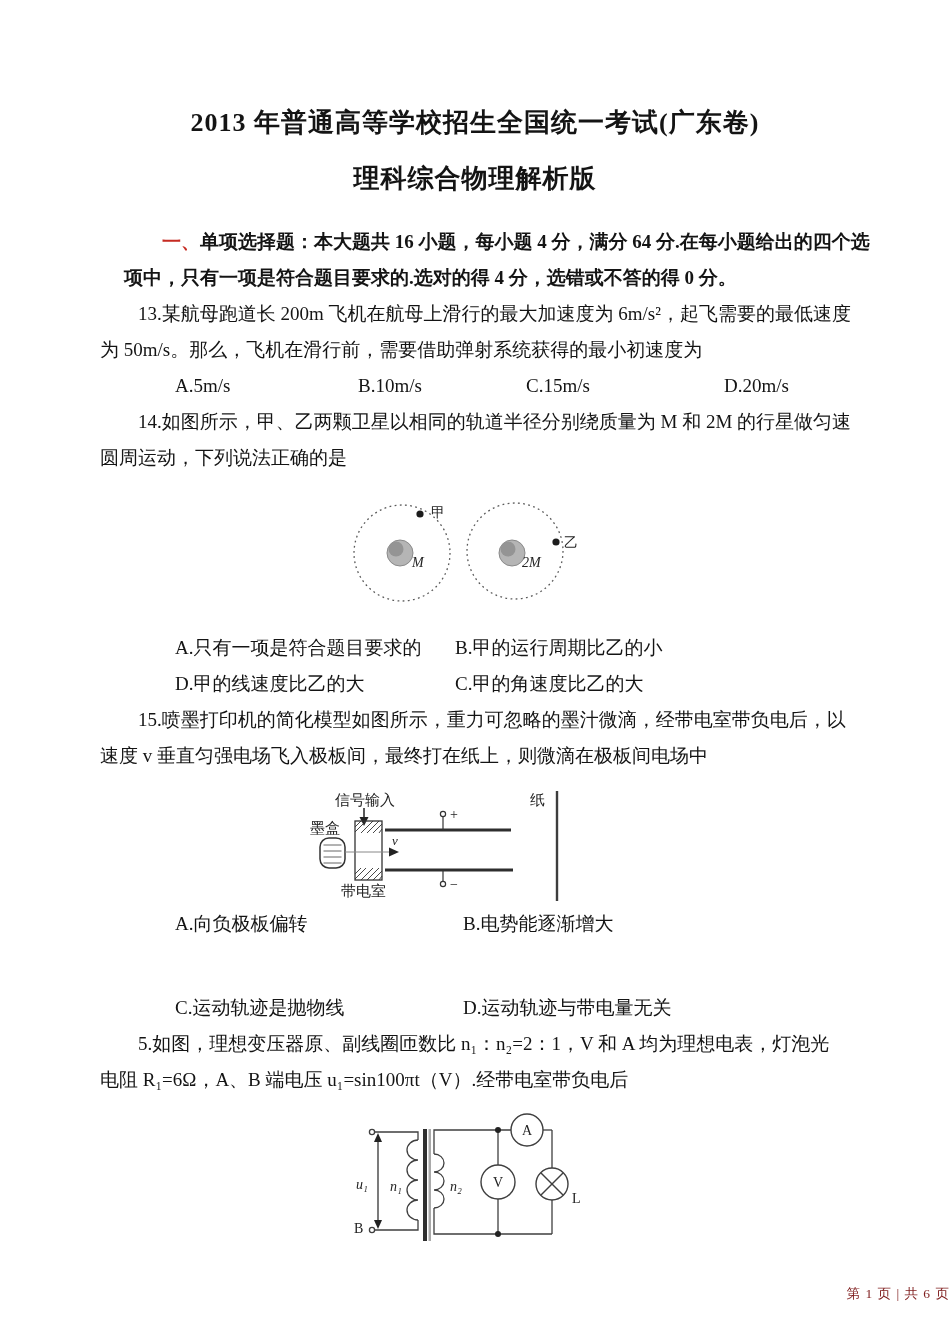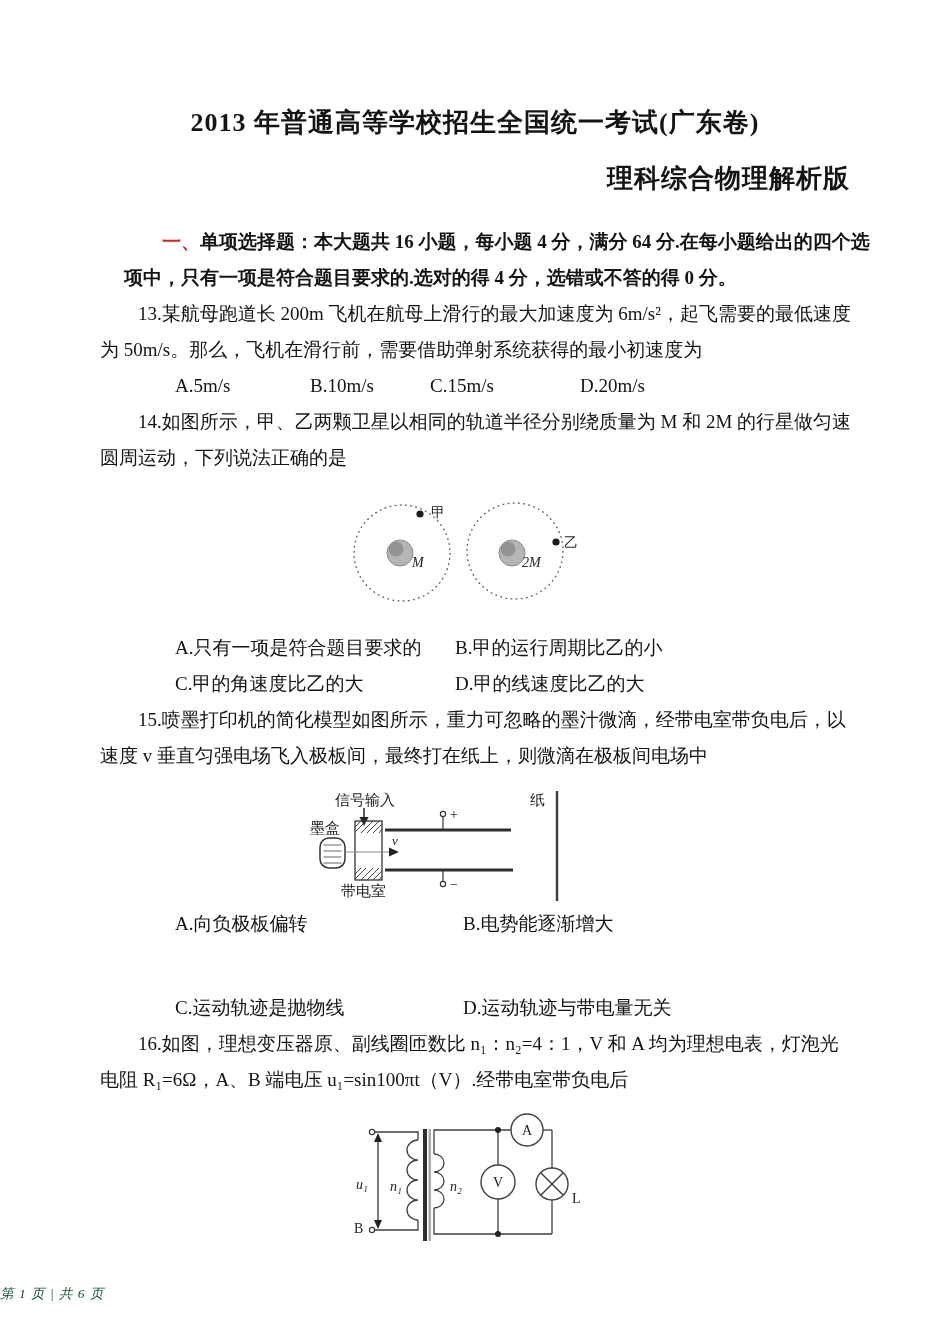--- a/index.html
+++ b/index.html
@@ -11,41 +11,41 @@
     font-family:"Liberation Serif","DejaVu Serif",serif;
     color:#141414;
     overflow:hidden;
   }
   .content { padding:106px 100px 0 100px; }
   .title {
     font-size:26px; font-weight:bold; text-align:center;
     margin:0; line-height:34px; letter-spacing:1px;
   }
   .subtitle {
-    font-size:26px; font-weight:bold; text-align:right;
+    font-size:26px; font-weight:bold; text-align:center;
     margin:22px 0 0 0; line-height:34px; letter-spacing:1px;
   }
   .line { font-size:19px; line-height:36px; white-space:nowrap; }
   .indent { text-indent:38px; }
   .bold { font-weight:bold;margin-left:24px; }
   .red { color:#c62b22; }
   .opts-row {
     display:grid; grid-template-columns:135px 120px 150px auto;
-    padding-left:75px; font-size:19px; line-height:36px;
+    padding-left:75px; font-size:19px; line-height:36px;gap:48px;
   }
   .opts-2col { display:grid; padding-left:75px; font-size:19px; line-height:36px; }
   .cols-280 { grid-template-columns:280px auto; }
   .cols-240 { grid-template-columns:240px auto;gap:48px; }
   .fig { display:block; }
   .fig-satellites { margin:6px 0 0 220px; }
   .fig-inkjet { margin:14px 0 0 180px; }
   .fig-transformer { margin:9px 0 0 230px; }
   .footer {
-    text-align:left; margin-top:28px;
-    font-size:13.5px; color:#14532d; letter-spacing:1px;font-style:italic;
+    text-align:right; margin-top:28px;
+    font-size:13.5px; color:#7f1d1d; letter-spacing:1px;
   }
   svg text { font-family:"Liberation Serif","DejaVu Serif",serif; fill:#222; }
   .it { font-style:italic; }
 </style>
 </head>
 <body>
 
 <div class="page">
   <div class="content">
 
@@ -84,22 +84,22 @@
         <circle cx="188" cy="67" r="7.5" fill="#949494"></circle>
         <circle cx="236" cy="60" r="3.6" fill="#1c1c1c"></circle>
         <text class="it" x="202" y="85" font-size="14">2M</text>
         <text x="244" y="65" font-size="14">乙</text>
       </g>
     </svg>
 
     <div class="opts-2col cols-280" style="margin-top:8px;">
       <span>A.只有一项是符合题目要求的</span>
       <span>B.甲的运行周期比乙的小</span>
+      <span>D.甲的线速度比乙的大</span>
       <span>C.甲的角速度比乙的大</span>
-      <span>D.甲的线速度比乙的大</span>
     </div>
 
     <div class="line indent">15.喷墨打印机的简化模型如图所示，重力可忽略的墨汁微滴，经带电室带负电后，以</div>
     <div class="line">速度 v 垂直匀强电场飞入极板间，最终打在纸上，则微滴在极板间电场中</div>
 
     <svg class="fig fig-inkjet" width="330" height="118" viewBox="0 0 330 118">
       <text x="55" y="17" font-size="15">信号输入</text>
       <g>
         <line x1="84" y1="20" x2="84" y2="30" stroke="#222" stroke-width="1.5"></line>
         <polygon points="79.5,29 88.5,29 84,38" fill="#222"></polygon>
@@ -153,21 +153,21 @@
       <line x1="277" y1="3" x2="277" y2="113" stroke="#3d3d3d" stroke-width="2.4"></line>
     </svg>
 
     <div class="opts-2col cols-240">
       <span>A.向负极板偏转</span>
       <span>B.电势能逐渐增大</span>
       <span>C.运动轨迹是抛物线</span>
       <span>D.运动轨迹与带电量无关</span>
     </div>
 
-    <div class="line indent">16.如图，理想变压器原、副线圈匝数比 n₁：n₂=4：1，V 和 A 均为理想电表，灯泡光</div>
+    <div class="line indent">5.如图，理想变压器原、副线圈匝数比 n₁：n₂=2：1，V 和 A 均为理想电表，灯泡光</div>
     <div class="line">电阻 R₁=6Ω，A、B 端电压 u₁=sin100πt（V）.经带电室带负电后</div>
 
     <svg class="fig fig-transformer" width="280" height="150" viewBox="0 0 280 150">
       <g stroke="#3f3f3f" stroke-width="1.3" fill="none">
         <circle cx="42" cy="25" r="2.6" fill="#fff"></circle>
         <circle cx="42" cy="123" r="2.6" fill="#fff"></circle>
         <polyline points="45,25 88,25 88,33"></polyline>
         <path d="M88,33 A11,10 0 0 0 88,53 A11,10 0 0 0 88,73 A11,10 0 0 0 88,93 A11,10 0 0 0 88,113"></path>
         <polyline points="88,113 88,123 45,123"></polyline>
       </g>

